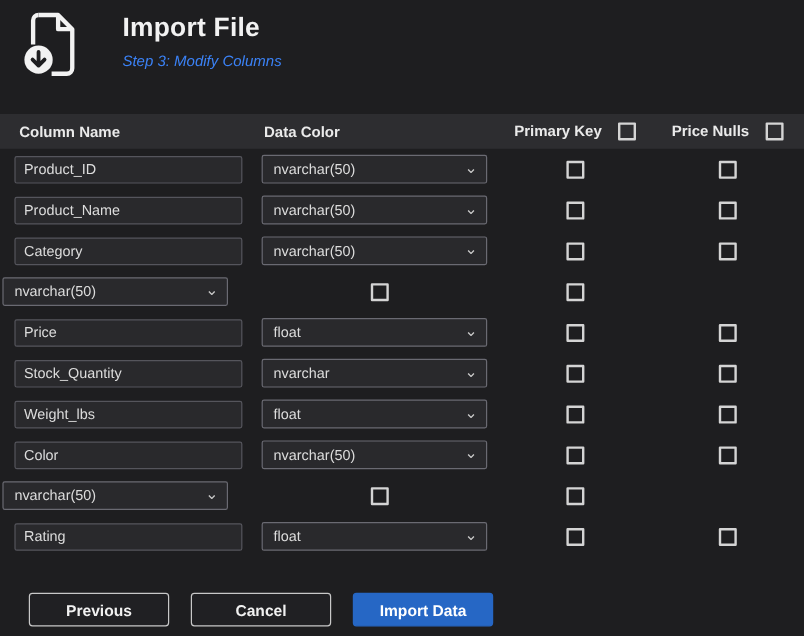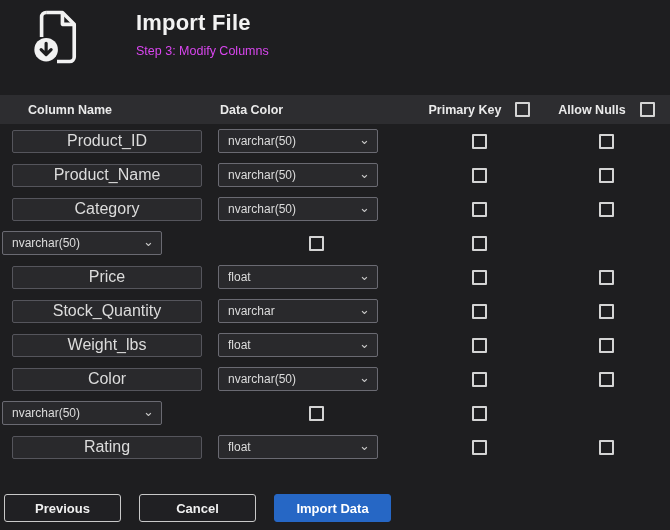--- a/index.html
+++ b/index.html
@@ -12,81 +12,79 @@
     height: 530px;
     background: #1e1e20;
     color: #e6e6e6;
     overflow: hidden;
   }
 
   
   .header {
     display: flex;
     align-items: flex-start;
-    padding: 8px 0 0 28px;
+    padding: 8px 0 0 14px;
     height: 95px;
-    gap: 20px;
   }
   .file-icon { width: 58px; height: 58px; flex: 0 0 auto; }
   .titles { margin-left: 30px; padding-top: 2px; }
   .title {
     font-size: 22px;
     font-weight: bold;
     color: #f2f2f2;
     letter-spacing: .2px;
   }
   .subtitle {
     margin-top: 8px;
     font-size: 12.5px;
-    color: #d946ef;
+    color: #3b82f6;
+    font-style: italic;
   }
 
   
   .grid-cols {
     display: grid;
     grid-template-columns: 216px 200px 127px 127px;
     align-items: center;
   }
   .thead {
     height: 29px;
     background: #2d2d30;
     font-size: 12.5px;
     font-weight: bold;
     color: #eaeaea;
   }
-  .thead .c1 { padding-left: 28px; }
+  .thead .c1 { padding-left: 16px; }
   .thead .c2 { padding-left: 4px; }
   .hd-check {
     display: flex;
-    align-items: center;
     justify-content: center;
     gap: 14px;
   }
 
   .trow { height: 34px; }
   .cell.c1 { padding-left: 12px; }
   .cell.c2 { padding-left: 2px; }
   .cell.c3, .cell.c4 { display: flex; justify-content: center; }
 
   .field {
     width: 190px;
     height: 23px;
     background: #29292c;
     border: 1px solid #55555c;
     border-radius: 2px;
     color: #dcdcdc;
     font-family: "Liberation Sans", sans-serif;
-    font-size: 16px;
+    font-size: 12px;
     padding: 0 7px;
     outline: none;
-    text-align: center;
   }
 
   .select {
-    width: 160px;
+    width: 188px;
     height: 24px;
     background: #29292c;
     border: 1px solid #6a6a72;
     border-radius: 2px;
     display: flex;
     align-items: center;
     justify-content: space-between;
     padding: 0 7px 0 9px;
     cursor: default;
   }
@@ -104,21 +102,21 @@
     border: 2px solid #d4d4d4;
     border-radius: 1px;
     background: transparent;
     display: inline-block;
     cursor: pointer;
   }
 
   
   .footer {
     position: absolute;
-    left: 4px;
+    left: 24px;
     bottom: 8px;
     display: flex;
     gap: 18px;
   }
   .btn {
     min-width: 117px;
     height: 28px;
     border-radius: 3px;
     font-family: "Liberation Sans", sans-serif;
     font-size: 13px;
@@ -160,21 +158,21 @@
   </div>
 
   <div class="thead grid-cols">
     <div class="c1">Column Name</div>
     <div class="c2">Data Color</div>
     <div class="hd-check">
       <span>Primary Key</span>
       <span class="checkbox"></span>
     </div>
     <div class="hd-check">
-      <span>Allow Nulls</span>
+      <span>Price Nulls</span>
       <span class="checkbox"></span>
     </div>
   </div>
 
   <div class="tbody" id="tbody">
     <div class="trow grid-cols">
       <div class="cell c1">
         <input class="field" type="text" value="Product_ID" style="">
       </div>
       <div class="cell c2">

